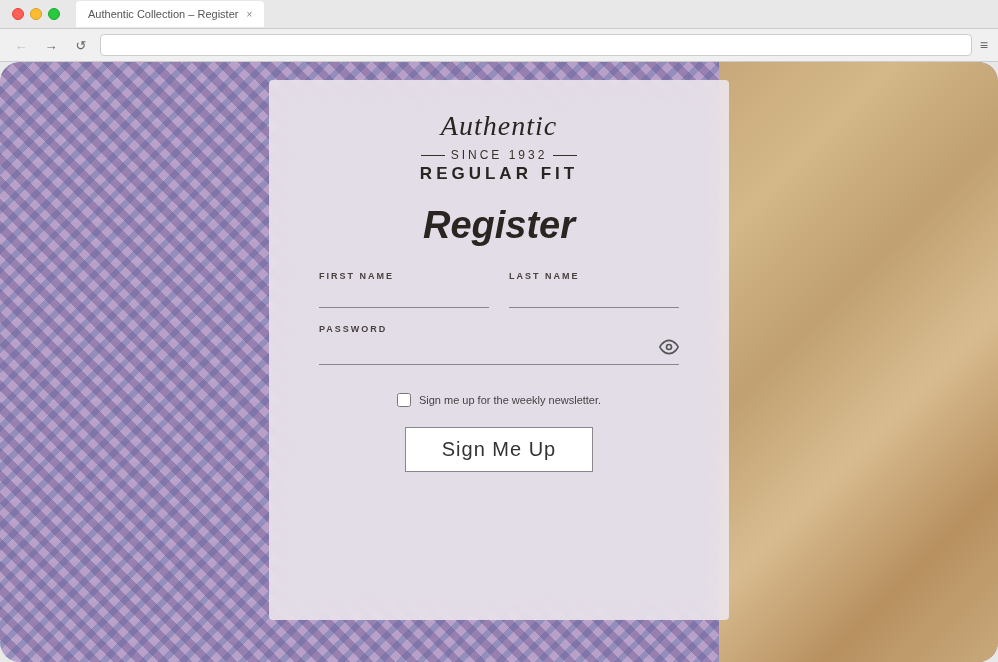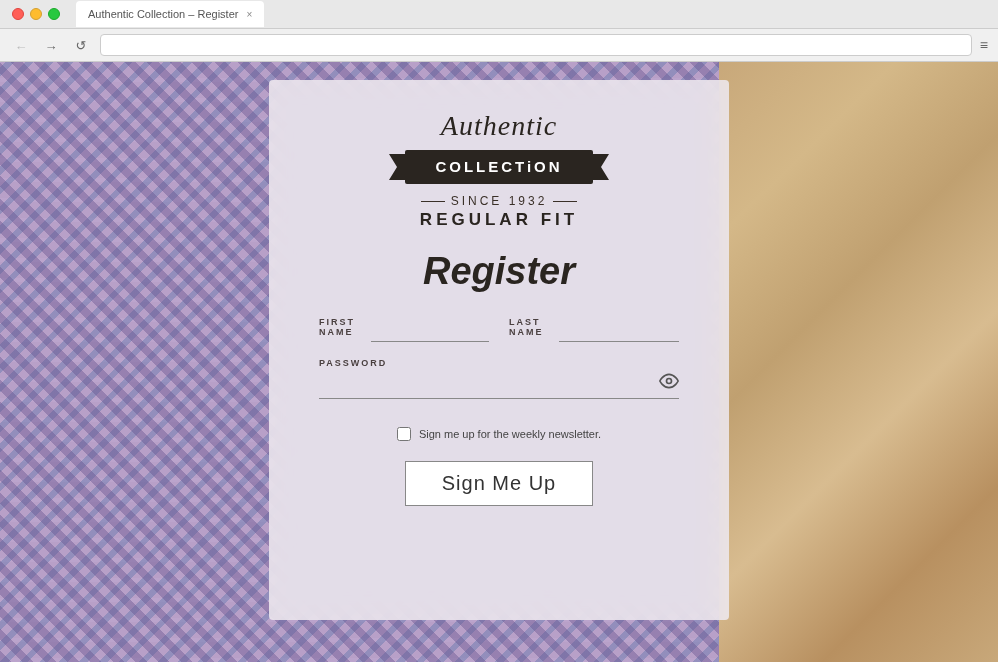--- a/index.html
+++ b/index.html
@@ -116,20 +116,21 @@
       color: #666;
       cursor: pointer;
     }
 
     
     .page-content {
       width: 100%;
       height: calc(662px - 62px);
       position: relative;
       overflow: hidden;
+      border-radius: 20px;
     }
 
     
     .bg-fabric {
       position: absolute;
       inset: 0;
       background:
         repeating-linear-gradient(
           45deg,
           rgba(100, 80, 140, 0.4) 0px,
@@ -266,20 +267,21 @@
     }
 
     .form-row {
       display: flex;
       gap: 20px;
       margin-bottom: 16px;
     }
 
     .form-group {
       display: flex;
+      flex-direction: column;
       flex: 1;
       gap: 0;
     }
 
     .form-label {
       font-size: 9px;
       font-weight: 600;
       letter-spacing: 2px;
       color: #4a4040;
       text-transform: uppercase;
@@ -391,29 +393,20 @@
 <div class="page-content">
 
   <div class="bg-fabric"></div>
   <div class="bg-wood-right"></div>
 
   <div class="modal-card">
 
     <div class="logo-area">
       <span class="logo-authentic">Authentic</span>
 
-      <div class="logo-banner-container">
-        <svg class="logo-banner-svg" viewBox="0 0 220 42" xmlns="http://www.w3.org/2000/svg">
-
-          <polygon points="0,8 18,8 18,34 0,34 8,21" fill="#2a2520"></polygon>
-          <polygon points="220,8 202,8 202,34 220,34 212,21" fill="#2a2520"></polygon>
-          <rect x="16" y="4" width="188" height="34" fill="#2a2520" rx="2"></rect>
-          <text x="110" y="26" text-anchor="middle" font-family="'Arial Black', Arial, sans-serif" font-size="15" font-weight="900" fill="white" letter-spacing="3">COLLECTiON</text>
-        </svg>
-      </div>
 
       <div class="logo-since">
         <span>Since 1932</span>
       </div>
       <span class="logo-regular-fit">REGULAR FIT</span>
     </div>
 
     <h1 class="register-heading">Register</h1>
 
     <form class="register-form">

